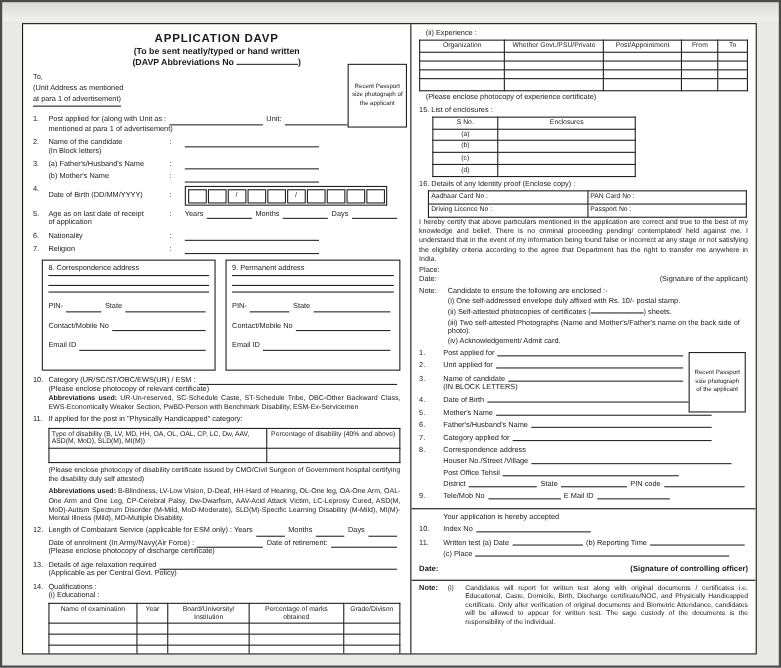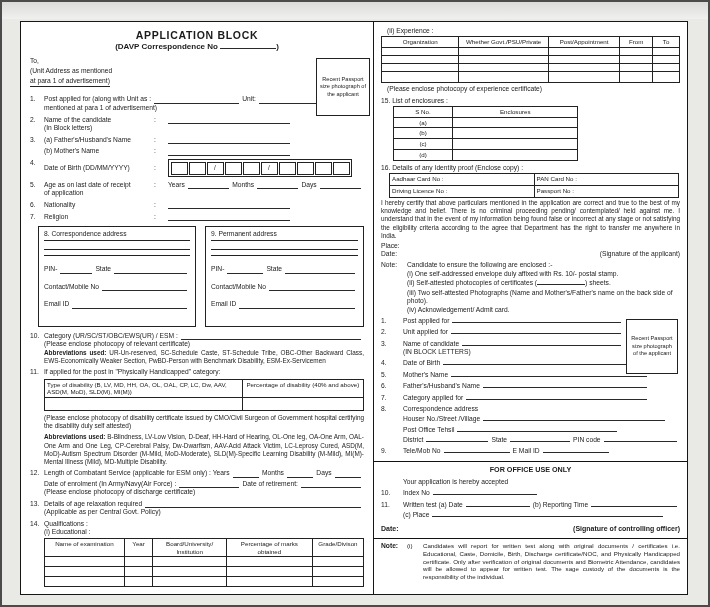--- a/index.html
+++ b/index.html
@@ -56,23 +56,24 @@
 </style>
 </head>
 <body>
 
 <div class="topstrip"></div>
 <div class="frame"></div>
 
 <div class="sheet">
 
   <div class="colL">
-    <div class="title">APPLICATION BLOCK</div>
+    <div class="title">APPLICATION DAVP</div>
+    <div class="sub">(To be sent neatly/typed or hand written</div>
     <div class="sub">
-      <span>(DAVP Correspondence No</span>
+      <span>(DAVP Abbreviations No</span>
       <span class="bl" style="width:56px"></span><span>)</span>
     </div>
     <div class="photo photoL">
         <span>Recent Passport size photograph of the applicant</span>
       </div>
 
     <div class="toblk">
       <div>To,</div>
       <div>(Unit Address as mentioned</div>
       <div><span class="u3">at para 1 of advertisement)</span></div>
@@ -517,21 +518,20 @@
       <div class="ait">
         <span class="anum">9.</span>
         <span>Tele/Mob No</span>
           <span class="bl" style="width:66px;margin:0 3px"></span>
         <span>E Mail ID</span>
           <span class="bl" style="width:66px;margin:0 3px"></span>
       </div>
     </div>
 
     <div class="hr" style="margin-top:5px"></div>
-    <div class="officeT">FOR OFFICE USE ONLY</div>
     <div style="margin-left:22px;margin-top:4px">Your application is hereby accepted</div>
     <div class="ait">
         <span class="anum">10.</span>
         <span>Index No</span>
         <span class="bl" style="width:104px;margin:0 3px"></span>
       </div>
     <div class="ait">
       <span class="anum">11.</span>
       <span>Written test (a) Date</span>
         <span class="bl" style="width:64px;margin:0 3px"></span>

